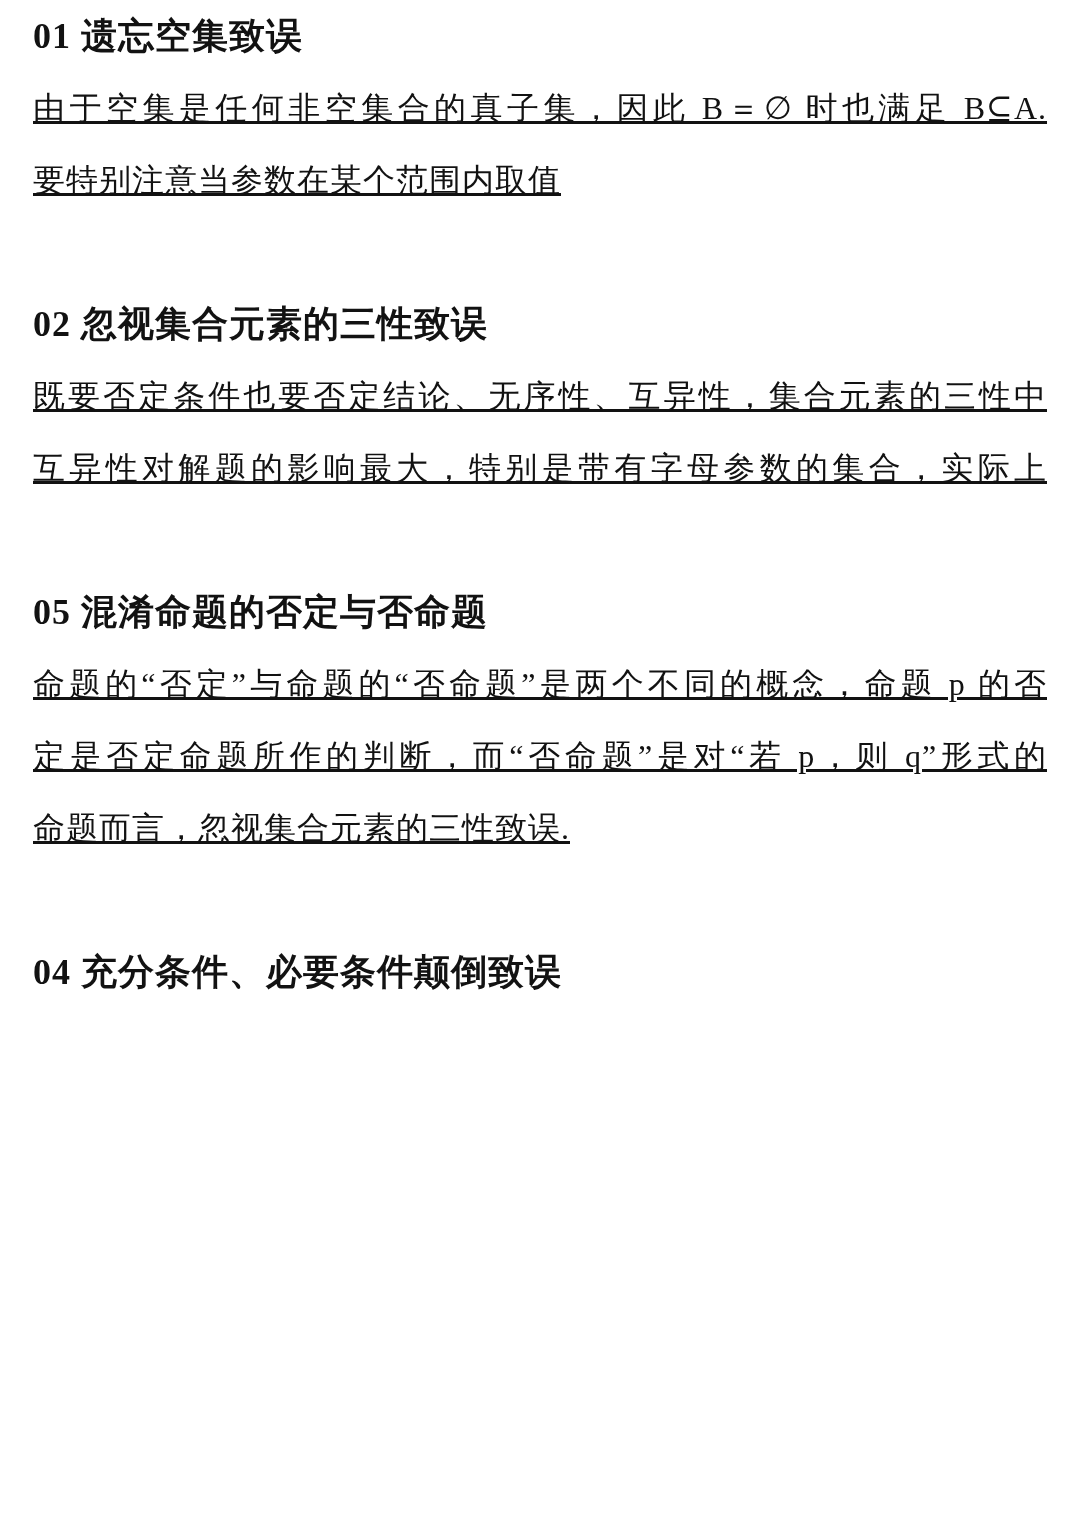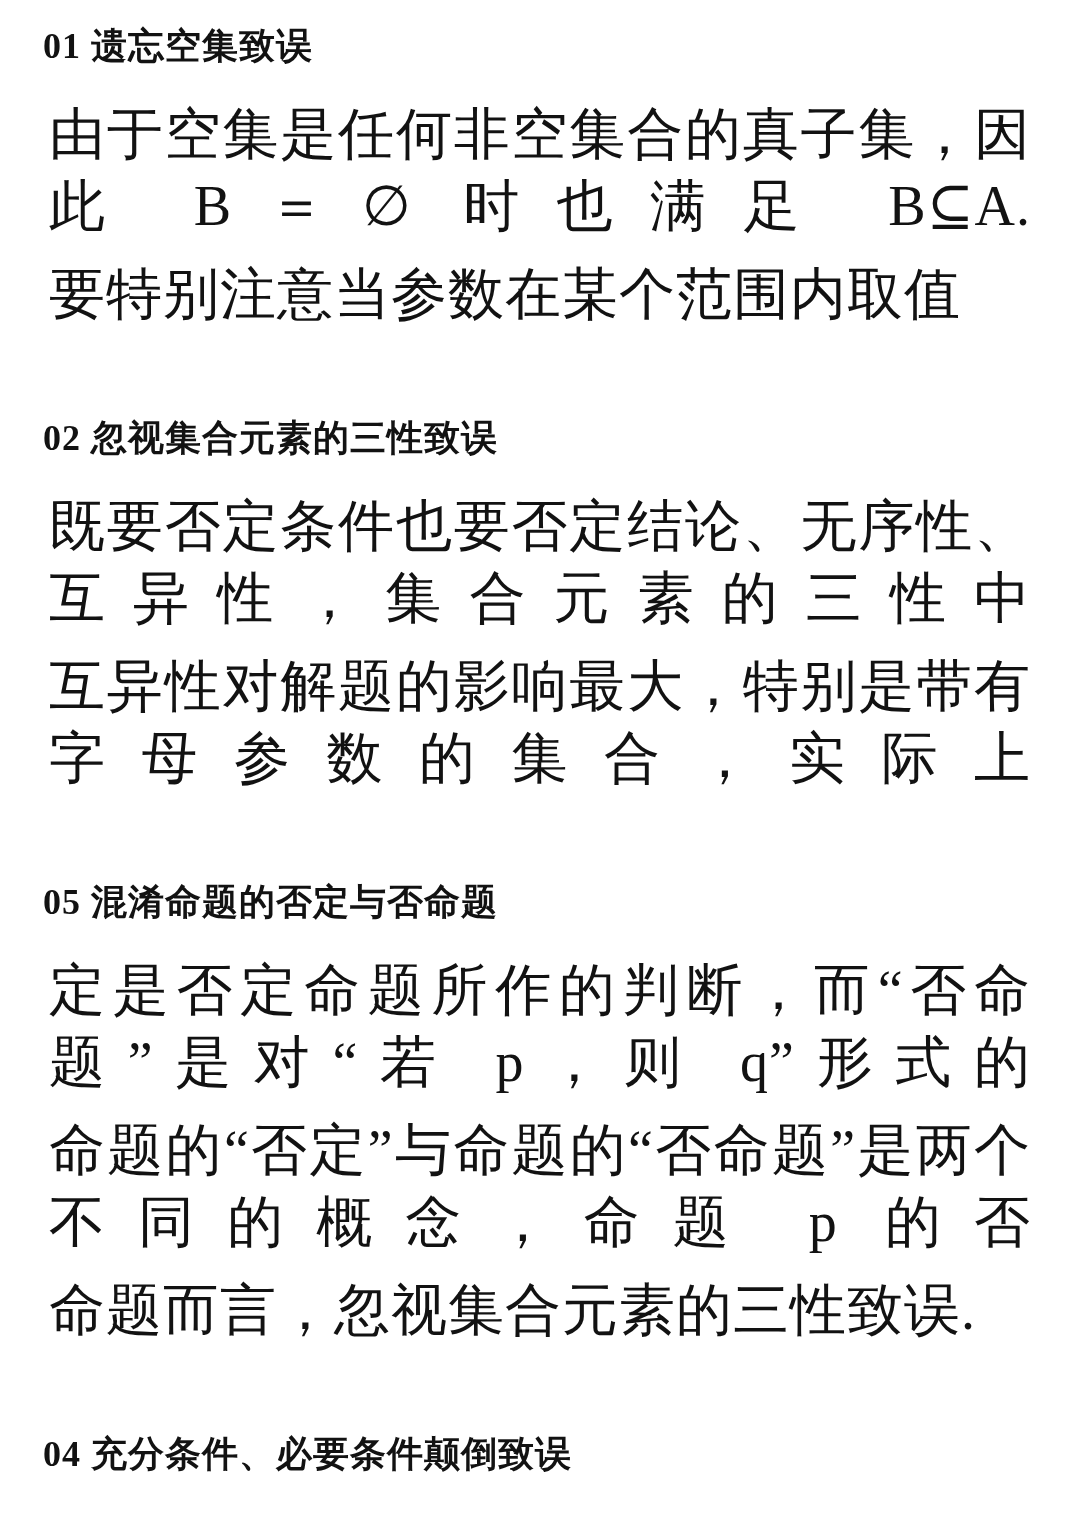--- a/index.html
+++ b/index.html
@@ -19,34 +19,35 @@
     box-sizing: border-box;
     width: 1080px;
   }
   .section {
     margin: 0 0 72px 0;
   }
   .section:last-child {
     margin-bottom: 0;
   }
   .heading {
-    margin: 10px;
+    margin: 0;
     font-size: 36px;
     font-weight: bold;
     line-height: 72px;
     letter-spacing: 1px;
     white-space: nowrap;
   }
   .pline {
-    margin: 16px;
-    font-size: 56px;
+    margin: 0;
+    font-size: 32px;
     font-weight: normal;
     line-height: 72px;
     letter-spacing: 1px;
     white-space: nowrap;
+    text-decoration: underline;
   }
   .just {
     white-space: normal;
     text-align: justify;
     
     text-align-last: justify;
     word-break: break-all;
   }
 </style>
 </head>
@@ -61,22 +62,22 @@
   </section>
 
   <section class="section">
     <h2 class="heading">02 忽视集合元素的三性致误</h2>
     <p class="pline just">既要否定条件也要否定结论、无序性、互异性，集合元素的三性中</p>
     <p class="pline just">互异性对解题的影响最大，特别是带有字母参数的集合，实际上</p>
   </section>
 
   <section class="section">
     <h2 class="heading">05 混淆命题的否定与否命题</h2>
+    <p class="pline just">命题的“否定”与命题的“否命题”是两个不同的概念，命题 p 的否</p>
     <p class="pline just">定是否定命题所作的判断，而“否命题”是对“若 p，则 q”形式的</p>
-    <p class="pline just">命题的“否定”与命题的“否命题”是两个不同的概念，命题 p 的否</p>
     <p class="pline">命题而言，忽视集合元素的三性致误.</p>
   </section>
 
   <section class="section">
     <h2 class="heading">04 充分条件、必要条件颠倒致误</h2>
 
   </section>
 
 </div>
 

